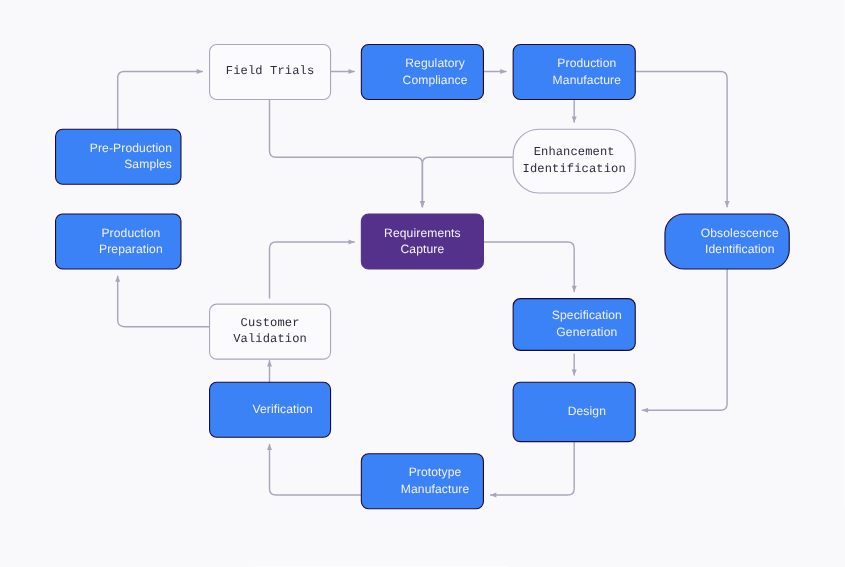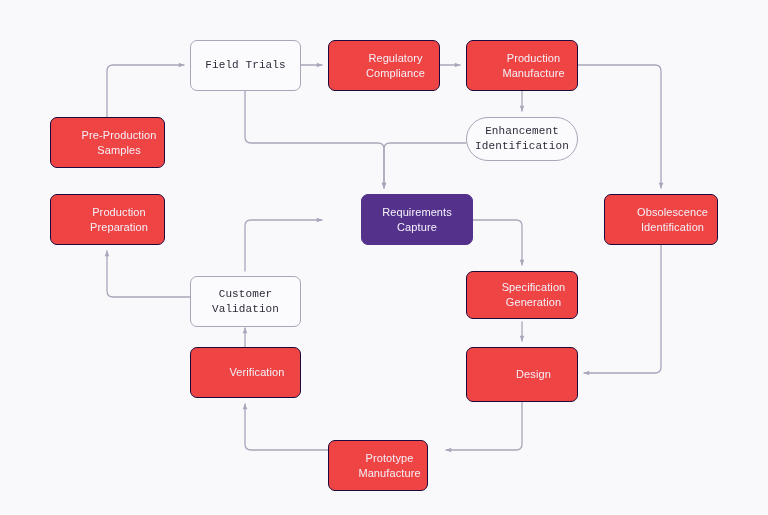--- a/index.html
+++ b/index.html
@@ -37,21 +37,21 @@
     font-size: 11px;
     letter-spacing: 0.1px;
     z-index: 2;
   }
   .node .node-label {
     display: block;
     padding: 0 6px;
     white-space: pre-line;
   }
   .node.dark {
-    background: #ef4444;
+    background: #3b82f6;
     color: #f3f0f8;
     border: 1px solid #1d0a3c;
     padding-left: 23px;
   }
   .node.accent {
     background: #54328c;
     color: #f6f3fb;
     border: 1px solid #54328c;
   }
   .node.light {
@@ -96,53 +96,53 @@
         <span class="node-label">Field Trials</span>
       </div>
       <div class="node dark" style="left: 328px; top: 40px; width: 112px; height: 51px;">
         <span class="node-label">Regulatory
 Compliance</span>
       </div>
       <div class="node dark" style="left: 466px; top: 40px; width: 112px; height: 51px;">
         <span class="node-label">Production
 Manufacture</span>
       </div>
-      <div class="node dark" style="left: 50px; top: 117px; width: 115px; height: 51px;">
+      <div class="node dark" style="left: 50px; top: 117px; width: 115px; height: 51px; text-align: right;">
         <span class="node-label">Pre-Production
 Samples</span>
       </div>
-      <div class="node light" style="left: 466px; top: 117px; width: 112px; height: 44px; border-radius: 24px;">
+      <div class="node light" style="left: 466px; top: 117px; width: 112px; height: 59px; border-radius: 24px;">
         <span class="node-label">Enhancement
 Identification</span>
       </div>
       <div class="node dark" style="left: 50px; top: 194px; width: 115px; height: 51px;">
         <span class="node-label">Production
 Preparation</span>
       </div>
-      <div class="node accent" style="left: 328px; top: 194px; width: 112px; height: 51px; margin-left: 33px;">
+      <div class="node accent" style="left: 328px; top: 194px; width: 112px; height: 51px;">
         <span class="node-label">Requirements
 Capture</span>
       </div>
-      <div class="node dark" style="left: 604px; top: 194px; width: 114px; height: 51px;">
+      <div class="node dark" style="left: 604px; top: 194px; width: 114px; height: 51px; border-radius: 18px;">
         <span class="node-label">Obsolescence
 Identification</span>
       </div>
       <div class="node light" style="left: 190px; top: 276px; width: 111px; height: 51px;">
         <span class="node-label">Customer
 Validation</span>
       </div>
       <div class="node dark" style="left: 466px; top: 271px; width: 112px; height: 48px;">
         <span class="node-label">Specification
 Generation</span>
       </div>
       <div class="node dark" style="left: 190px; top: 347px; width: 111px; height: 51px; justify-content: center;">
         <span class="node-label">Verification</span>
       </div>
       <div class="node dark" style="left: 466px; top: 347px; width: 112px; height: 55px;">
         <span class="node-label">Design</span>
       </div>
-      <div class="node dark" style="left: 328px; top: 440px; width: 100px; height: 51px;">
+      <div class="node dark" style="left: 328px; top: 412px; width: 112px; height: 51px;">
         <span class="node-label">Prototype
 Manufacture</span>
       </div>
     </div>
 
 </div>
 
 </body></html>

